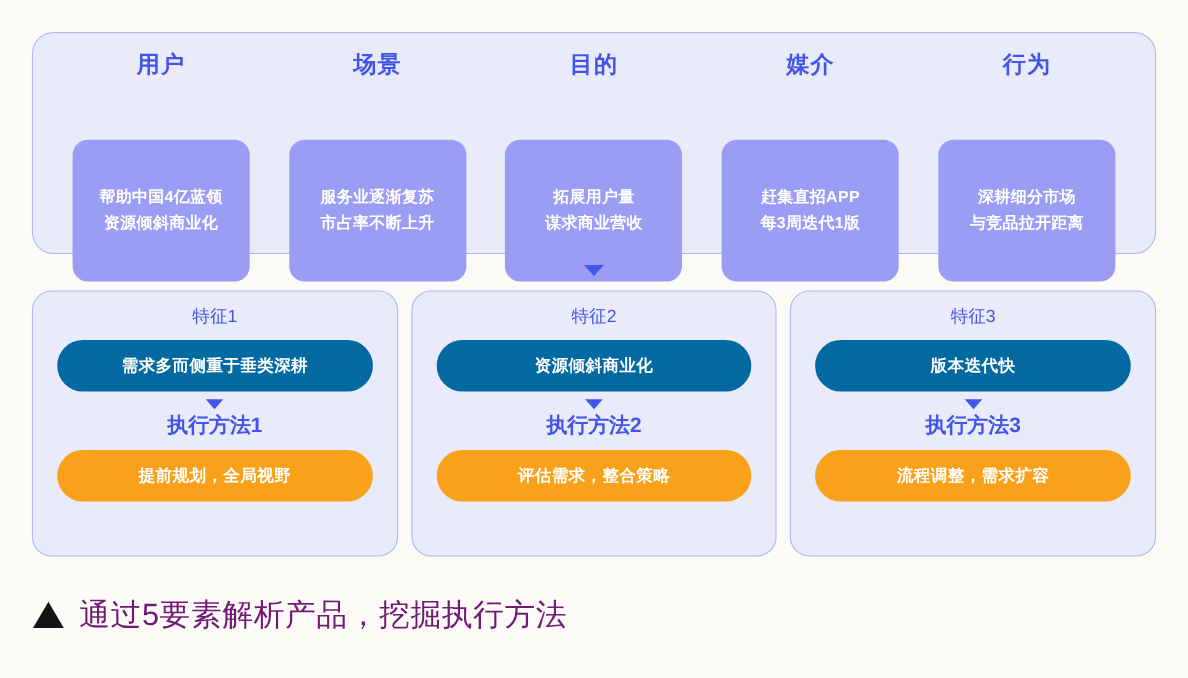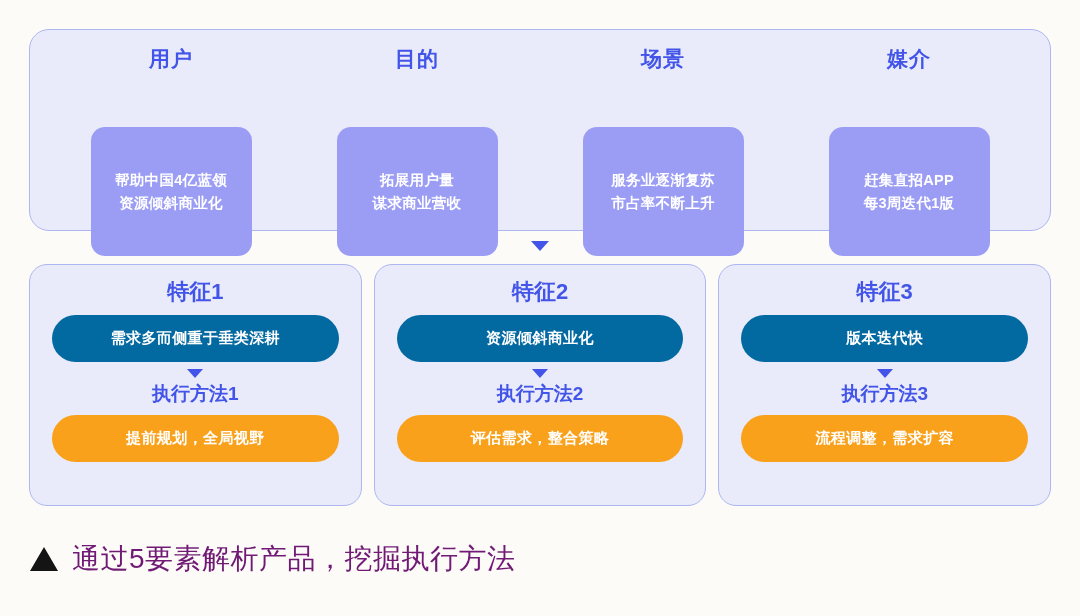--- a/index.html
+++ b/index.html
@@ -122,22 +122,22 @@
     background: #E9EBFA;
     border: 1.5px solid #AEB6F2;
     border-radius: 18px;
     display: flex;
     flex-direction: column;
     align-items: center;
     padding: 16px 22px 20px 22px;
   }
 
   .feature-title {
-    font-size: 22px;
-    font-weight: bold;
+    font-size: 16px;
+    font-weight: normal;
     color: #4255E8;
     line-height: 1;
     margin-bottom: 12px;
     white-space: nowrap;
   }
 
   .pill {
     width: 100%;
     box-sizing: border-box;
     height: 47px;
@@ -204,43 +204,50 @@
 
     <div class="element-col">
       <div class="element-title">用户</div>
       <div class="element-card">
         <span class="ln">帮助中国4亿蓝领</span>
         <span class="ln">资源倾斜商业化</span>
       </div>
     </div>
 
     <div class="element-col">
+      <div class="element-title">场景</div>
+      <div class="element-card">
+        <span class="ln">服务业逐渐复苏</span>
+        <span class="ln">市占率不断上升</span>
+      </div>
+    </div>
+
+    <div class="element-col">
       <div class="element-title">目的</div>
       <div class="element-card">
         <span class="ln">拓展用户量</span>
         <span class="ln">谋求商业营收</span>
       </div>
     </div>
 
     <div class="element-col">
-      <div class="element-title">场景</div>
-      <div class="element-card">
-        <span class="ln">服务业逐渐复苏</span>
-        <span class="ln">市占率不断上升</span>
-      </div>
-    </div>
-
-    <div class="element-col">
       <div class="element-title">媒介</div>
       <div class="element-card">
         <span class="ln">赶集直招APP</span>
         <span class="ln">每3周迭代1版</span>
       </div>
     </div>
 
+    <div class="element-col">
+      <div class="element-title">行为</div>
+      <div class="element-card">
+        <span class="ln">深耕细分市场</span>
+        <span class="ln">与竞品拉开距离</span>
+      </div>
+    </div>
 
   </div>
 
   <div class="connector">
     <div class="tri-down"></div>
   </div>
 
   <div class="features">
 
     <div class="feature-card">

